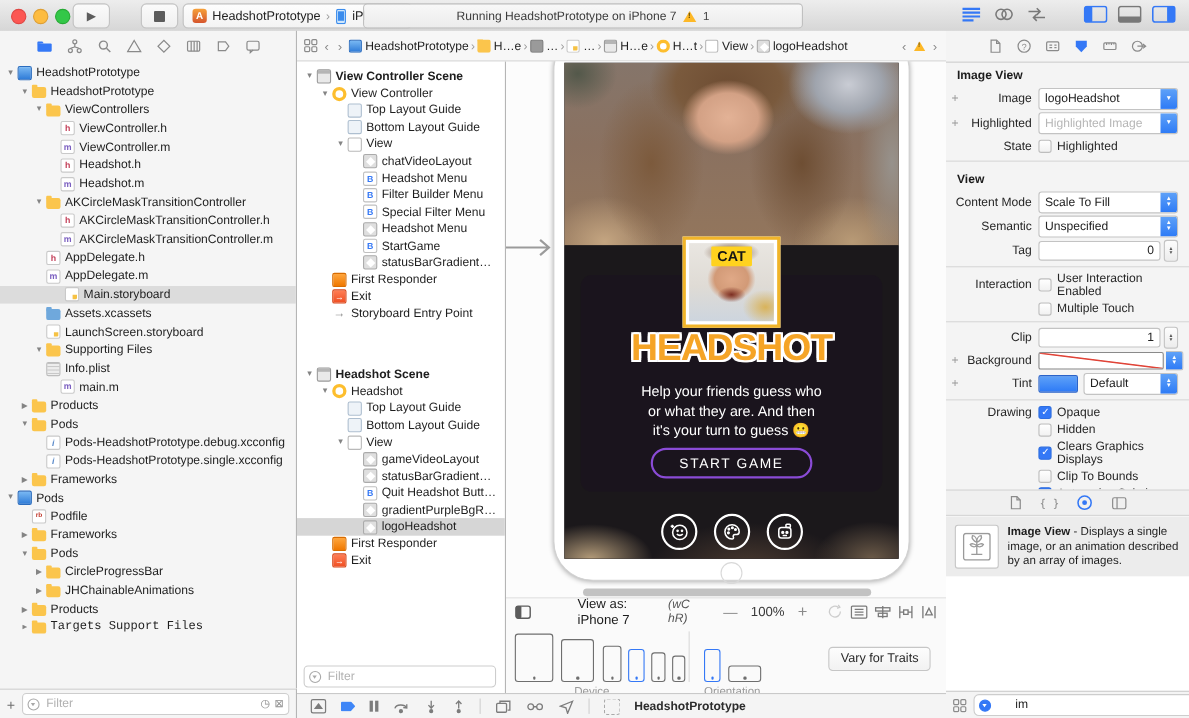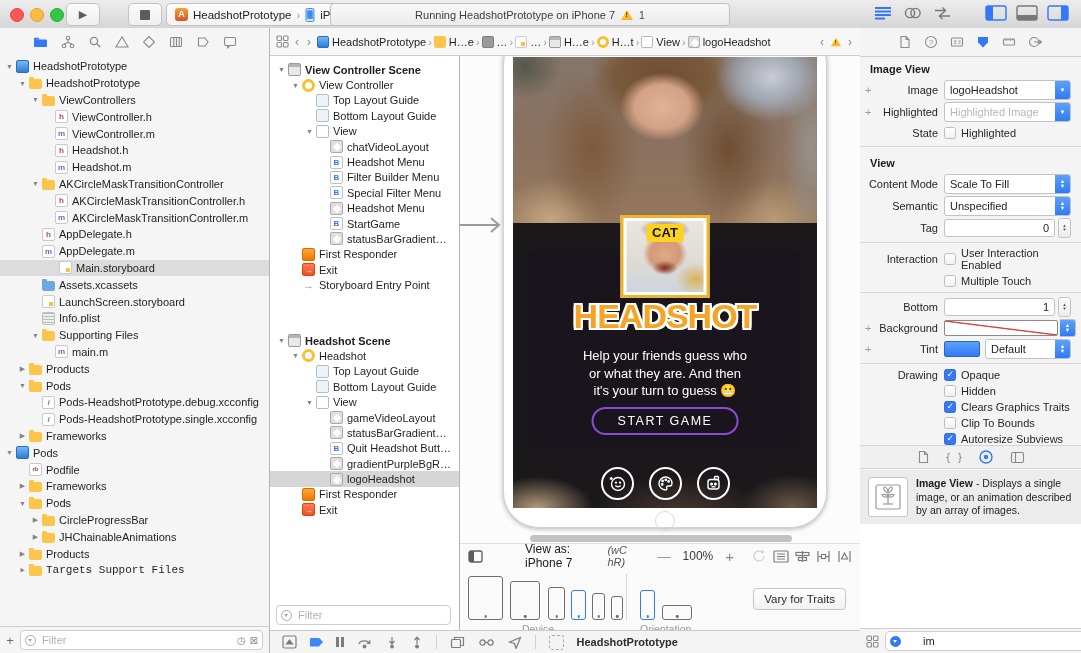--- a/index.html
+++ b/index.html
@@ -409,28 +409,28 @@
           <span class="arw"></span>
           <span class="ic ic-assets"></span>
           <span class="lbl">Assets.xcassets</span>
         </div>
         <div class="trow" style="padding-left: 30px;">
           <span class="arw"></span>
           <span class="ic ic-sb"></span>
           <span class="lbl">LaunchScreen.storyboard</span>
         </div>
         <div class="trow" style="padding-left: 30px;">
+          <span class="arw">▼</span>
+          <span class="ic ic-folder"></span>
+          <span class="lbl">Supporting Files</span>
+        </div>
+        <div class="trow" style="padding-left: 30px;">
           <span class="arw"></span>
           <span class="ic ic-plist"></span>
           <span class="lbl">Info.plist</span>
-        </div>
-        <div class="trow" style="padding-left: 30px;">
-          <span class="arw">▼</span>
-          <span class="ic ic-folder"></span>
-          <span class="lbl">Supporting Files</span>
         </div>
         <div class="trow" style="padding-left: 43px;">
           <span class="arw"></span>
           <span class="ic ic-m">m</span>
           <span class="lbl">main.m</span>
         </div>
         <div class="trow" style="padding-left: 17px;">
           <span class="arw">▶</span>
           <span class="ic ic-folder"></span>
           <span class="lbl">Products</span>
@@ -987,21 +987,21 @@
       <div class="irow" style="min-height:15px;">
         <span class="ilab"></span>
         <span class="ckwrap">
             <span class="cb"></span>
             <span class="cklab">Multiple Touch</span>
           </span>
       </div>
 
       <div class="isep"></div>
       <div class="irow">
-        <span class="ilab">Bottom</span>
+        <span class="ilab">Clip</span>
         <span class="field num">1</span>
         <span class="stp">
             <i>▲</i>
             <i>▼</i>
           </span>
       </div>
       <div class="irow">
         <span class="iplus">+</span>
         <span class="ilab">Background</span>
         <span class="well"></span>
@@ -1035,21 +1035,21 @@
         <span class="ilab"></span>
         <span class="ckwrap">
             <span class="cb"></span>
             <span class="cklab">Hidden</span>
           </span>
       </div>
       <div class="irow" style="min-height:14px;">
         <span class="ilab"></span>
         <span class="ckwrap">
             <span class="cb on"></span>
-            <span class="cklab">Clears Graphics Traits</span>
+            <span class="cklab">Clears Graphics Displays</span>
           </span>
       </div>
       <div class="irow" style="min-height:14px;">
         <span class="ilab"></span>
         <span class="ckwrap">
             <span class="cb"></span>
             <span class="cklab">Clip To Bounds</span>
           </span>
       </div>
       <div class="irow" style="min-height:14px;">

